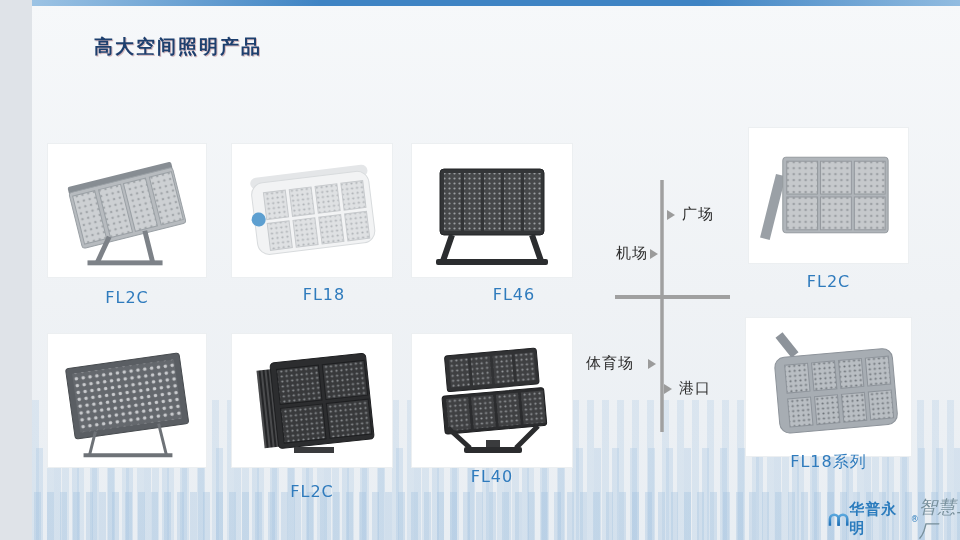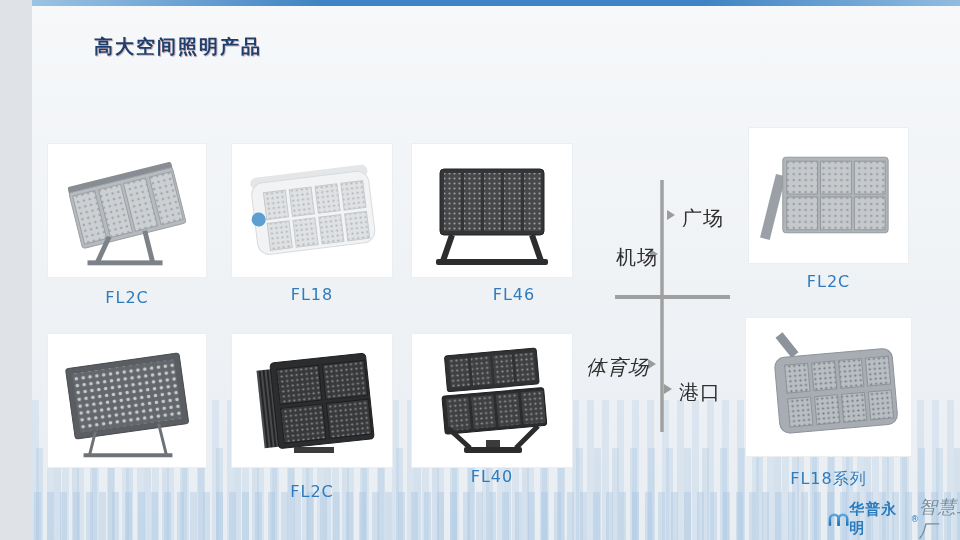--- a/index.html
+++ b/index.html
@@ -37,33 +37,33 @@
   .c5 { left:15px;  top:333px; width:160px; height:135px; }
   .c6 { left:199px; top:333px; width:162px; height:135px; }
   .c7 { left:379px; top:333px; width:162px; height:135px; }
   .c8 { left:713px; top:317px; width:167px; height:140px; }
 
   .prod-label {
     position:absolute; text-align:center;
     color:#2f7bbd; font-size:16px; letter-spacing:1px;
   }
   .pl1 { left:15px;  top:288px; width:160px; }
-  .pl2 { left:199px; top:285px; width:162px; }
+  .pl2 { left:211px; top:285px; width:162px; }
   .pl3 { left:401px; top:285px; width:162px; }
   .pl4 { left:716px; top:272px; width:161px; }
   .pl5 { left:15px;  top:479px; width:160px; }
   .pl6 { left:199px; top:482px; width:162px; }
   .pl7 { left:379px; top:467px; width:162px; }
-  .pl8 { left:713px; top:469px; width:167px; }
+  .pl8 { left:713px; top:452px; width:167px; }
 
   .axis-svg { position:absolute; left:550px; top:170px; }
-  .axis-label { position:absolute; color:#2f2f2f; font-size:20px; letter-spacing:1px; }
+  .axis-label { position:absolute; color:#2f2f2f; font-size:15px; letter-spacing:1px; }
   .al-guangchang { left:650px; top:205px; }
   .al-jichang    { left:584px; top:244px; }
-  .al-tiyuchang  { left:554px; top:354px;font-style:italic; }
+  .al-tiyuchang  { left:554px; top:354px; }
   .al-gangkou    { left:647px; top:379px; }
   .tri {
     position:absolute; width:0; height:0;
     border-left:8px solid #9b9b9b;
     border-top:5px solid transparent;
     border-bottom:5px solid transparent;
   }
   .tr1 { left:635px; top:210px; }
   .tr2 { left:618px; top:249px; }
   .tr3 { left:616px; top:359px; }

